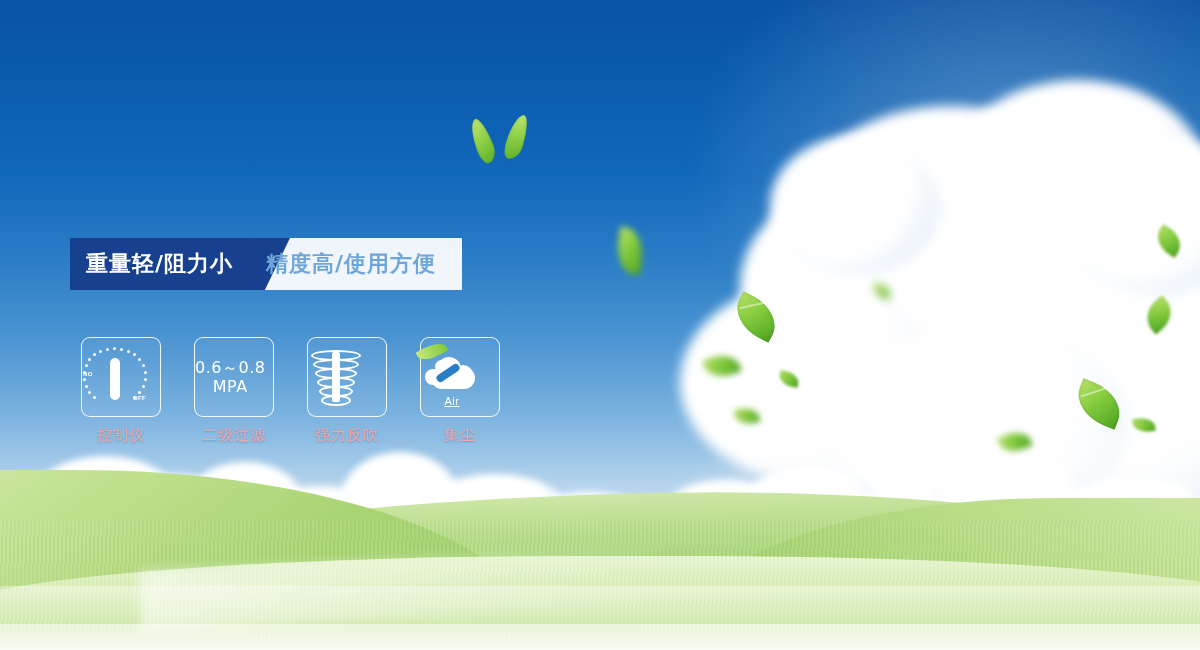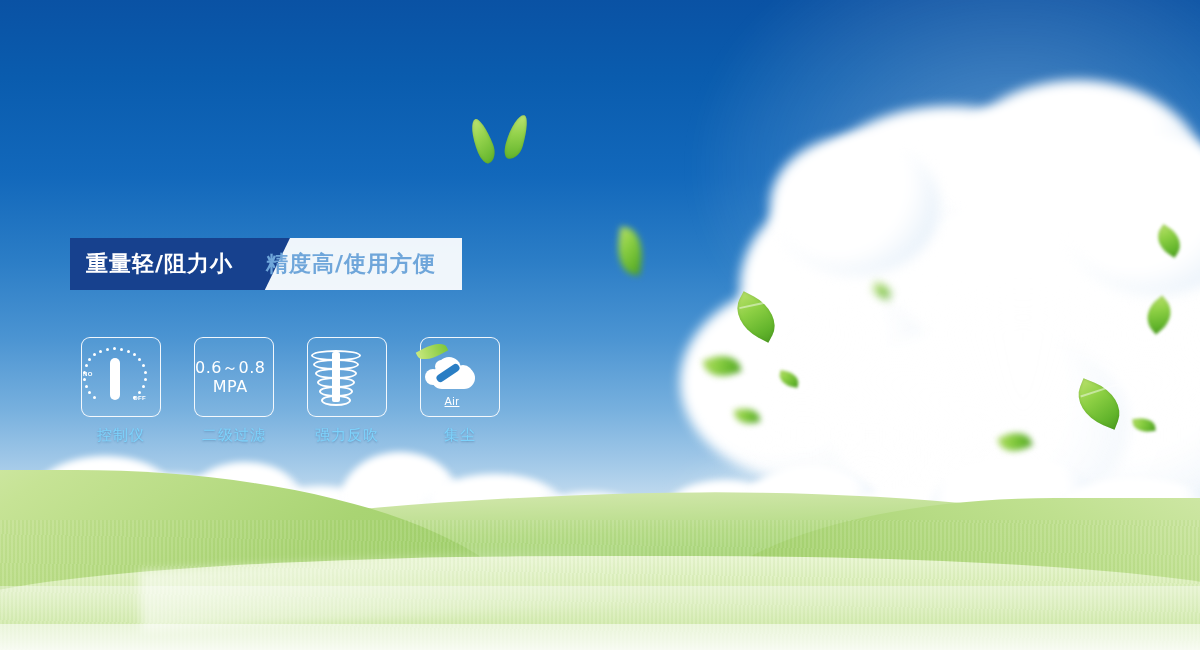--- a/index.html
+++ b/index.html
@@ -192,21 +192,21 @@
     border-radius:9px;position:relative;
     display:flex;align-items:center;
     background:rgba(255,255,255,.04);
   }
   .ftext{
     color:#ffffff;font-size:16px;line-height:19px;text-align:center;
     letter-spacing:.5px;
     font-family:"DejaVu Sans","Liberation Sans",sans-serif;
   }
   .flabel{
-    margin-top:9px;color:#7dd3fc;font-size:15px;white-space:nowrap;
+    margin-top:9px;color:#fca5a5;font-size:15px;white-space:nowrap;
     letter-spacing:1px;
     font-family:"DejaVu Sans","Liberation Sans",sans-serif;
     text-shadow:0 1px 2px rgba(0,50,100,.3);
   }
 
   
   .gauge{position:relative;width:66px;height:66px;}
   .gauge .dot{position:absolute;width:3.4px;height:3.4px;border-radius:50%;background:#fff;}
   .gauge .needle{
     position:absolute;left:50%;top:14px;margin-left:-5px;

